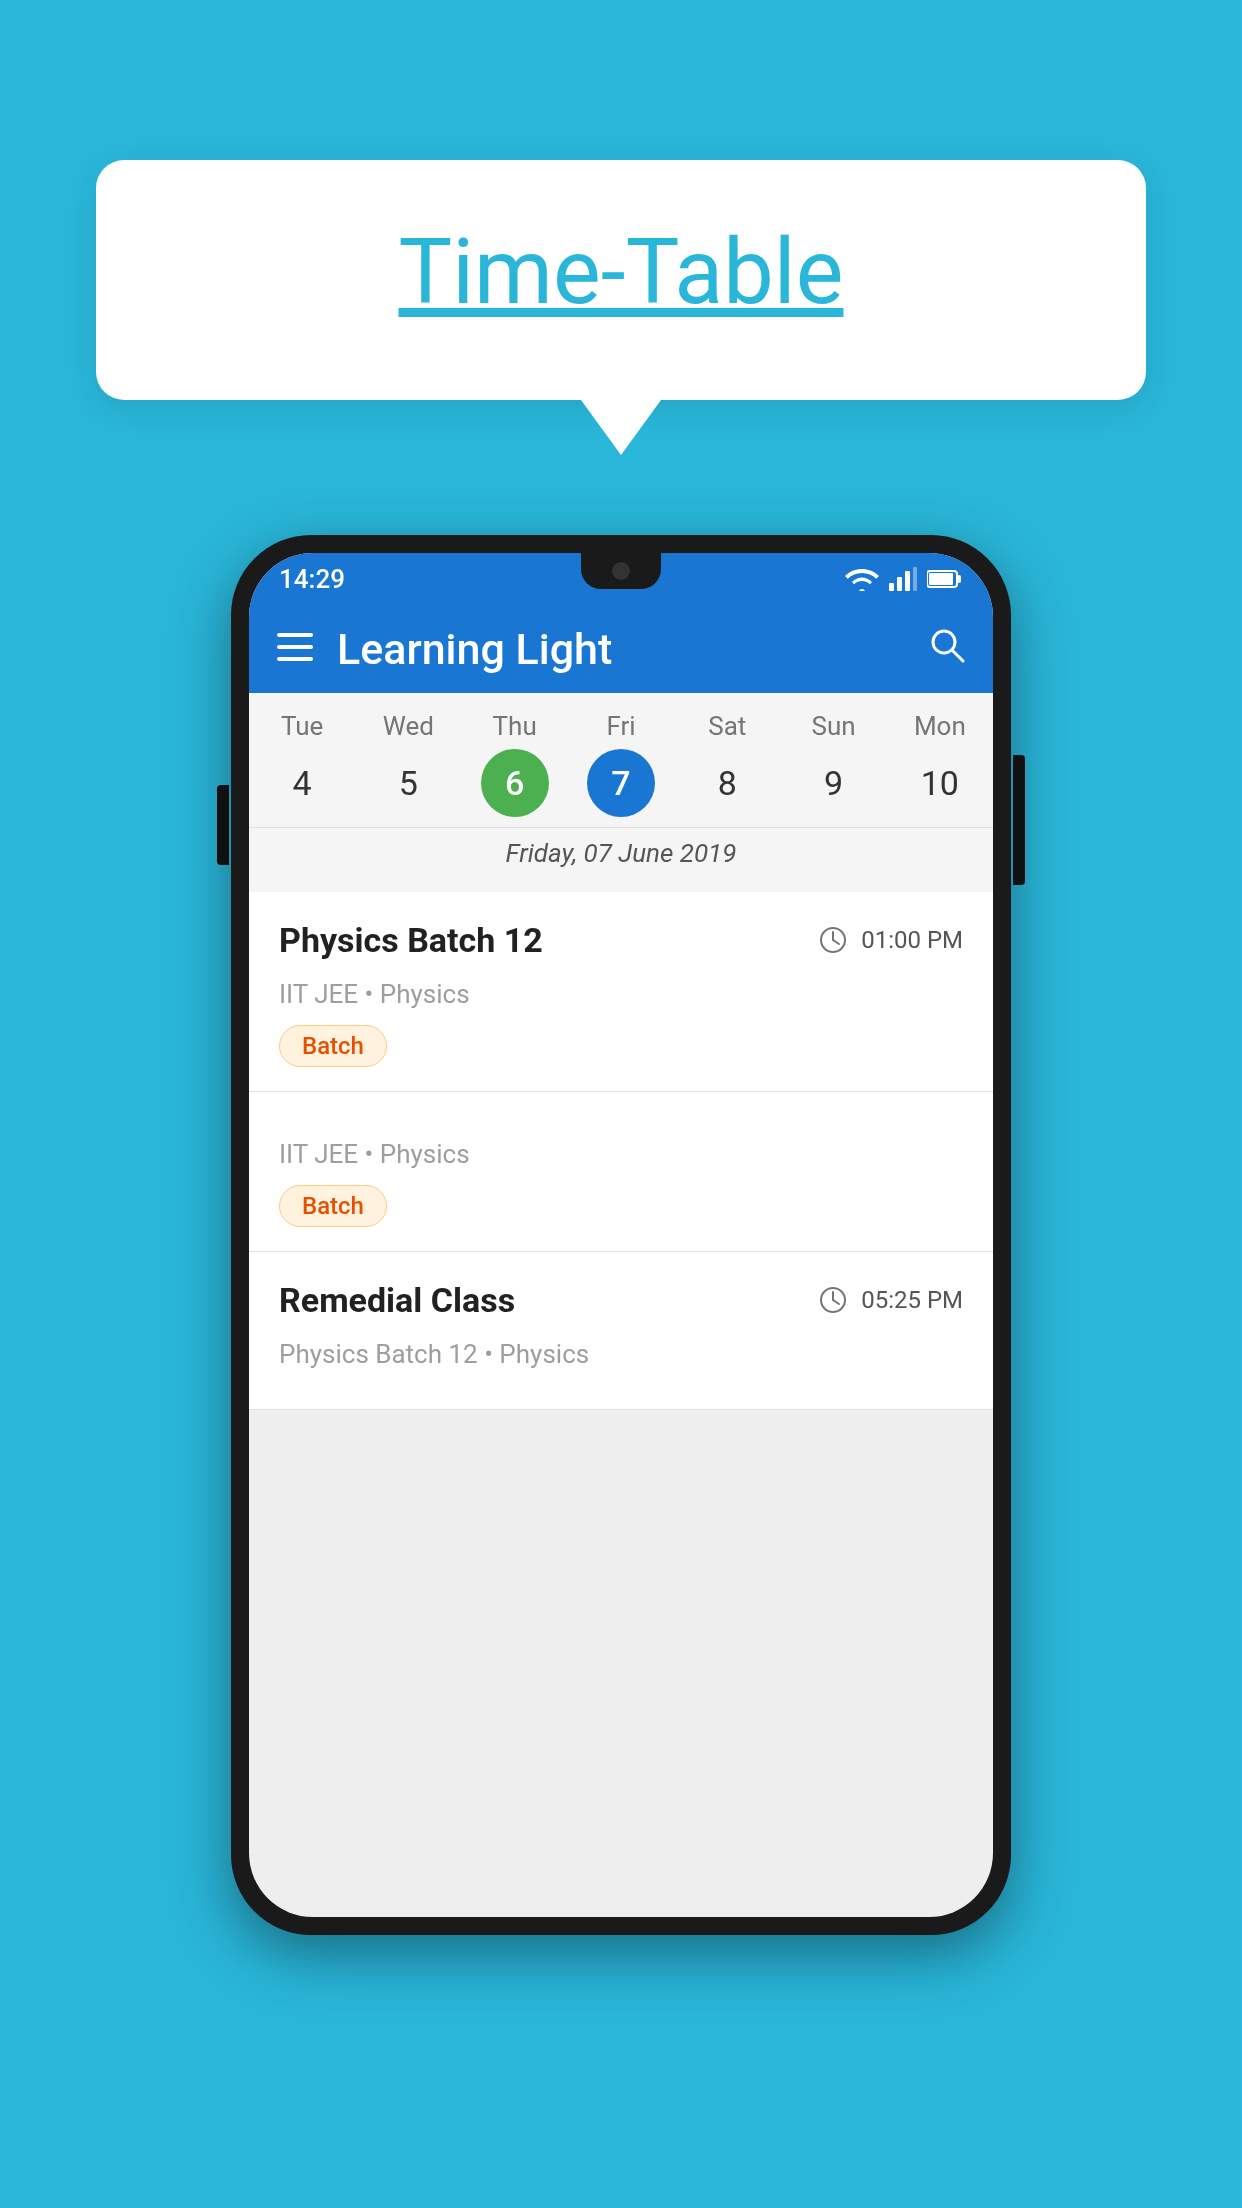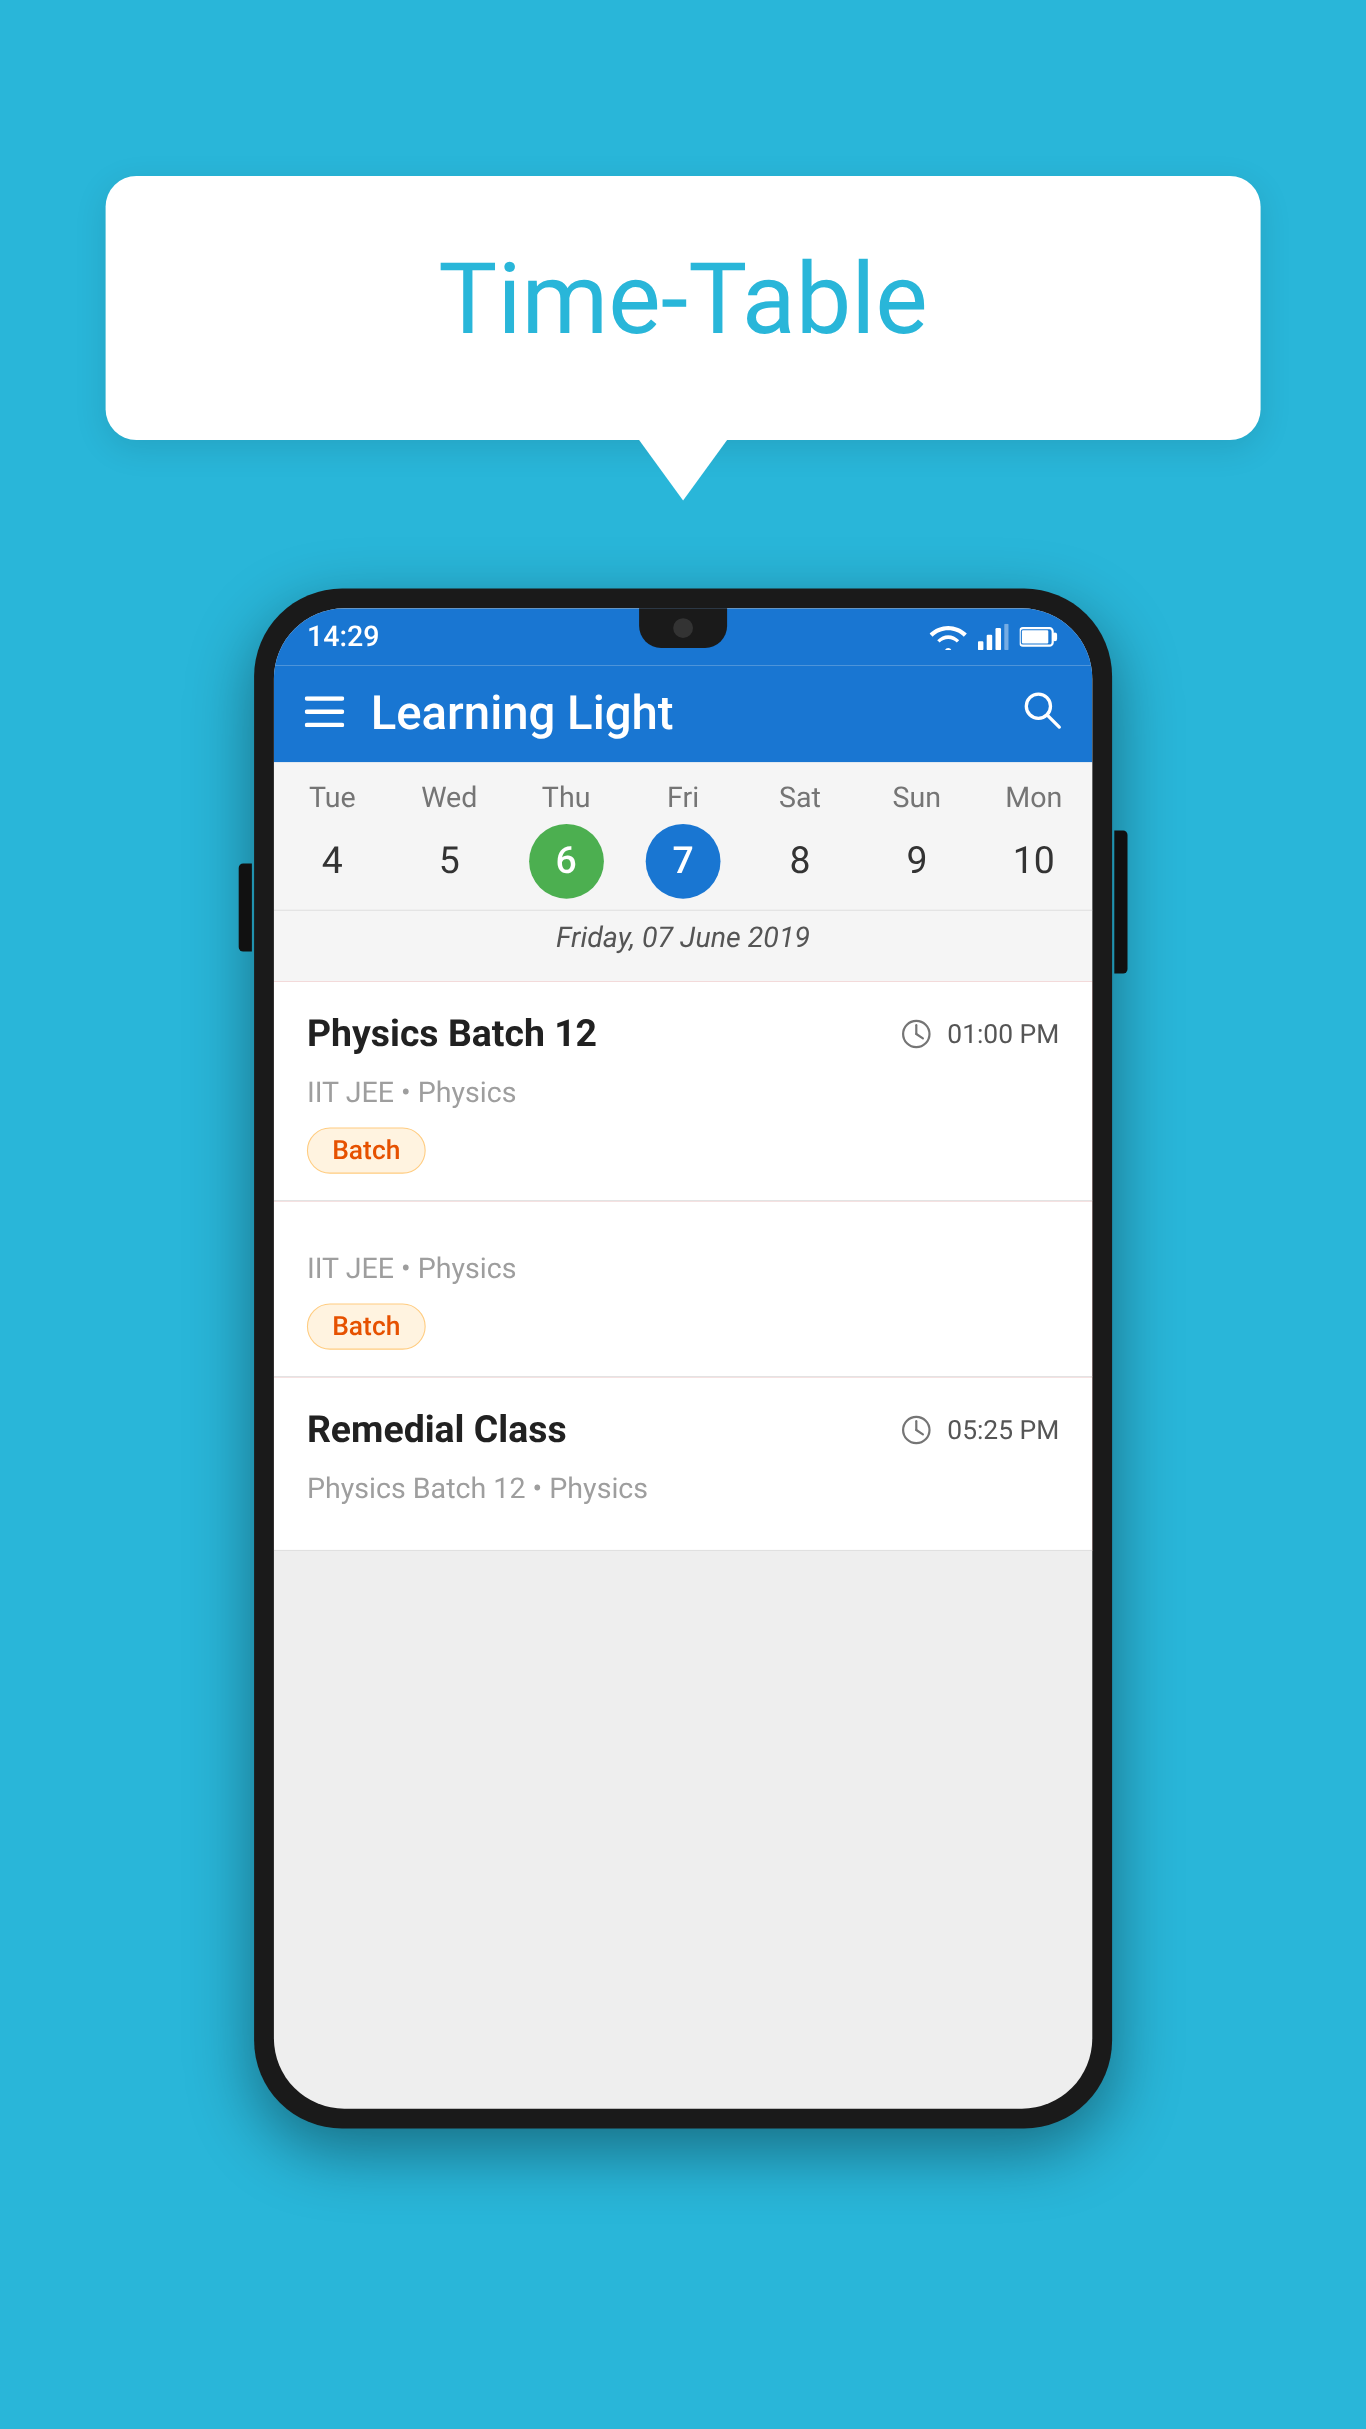--- a/index.html
+++ b/index.html
@@ -34,20 +34,21 @@
       text-align: center;
       width: 100%;
       box-shadow: 0 8px 30px rgba(0,0,0,0.1);
     }
 
     .bubble-title {
       font-size: 90px;
       font-weight: 400;
       color: #29B6D9;
       margin-bottom: 20px;
+      text-decoration: underline;
     }
 
     .bubble-subtitle {
       font-size: 42px;
       color: #9E9E9E;
       font-weight: 400;
     }
 
     .speech-bubble-tail {
       width: 0;
@@ -235,21 +236,21 @@
       font-size: 26px;
       color: #555;
       padding: 10px 0 14px;
       border-top: 1px solid #E0E0E0;
       margin-top: 8px;
       font-style: italic;
     }
 
     
     .class-list {
-      background: #b91c1c;
+      background: #84cc16;
       flex: 1;
     }
 
     .class-item {
       padding: 28px 30px 24px;
       border-bottom: 1px solid #E0E0E0;
       background: white;
     }
 
     .class-item-header {

